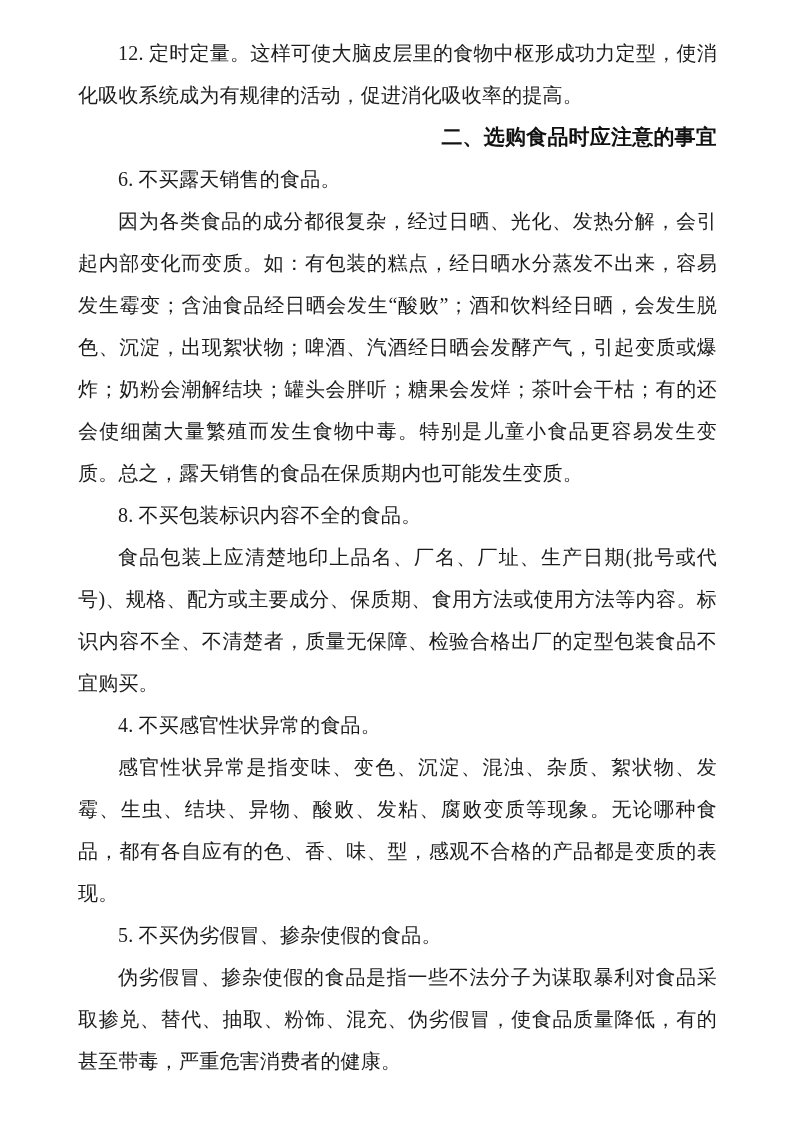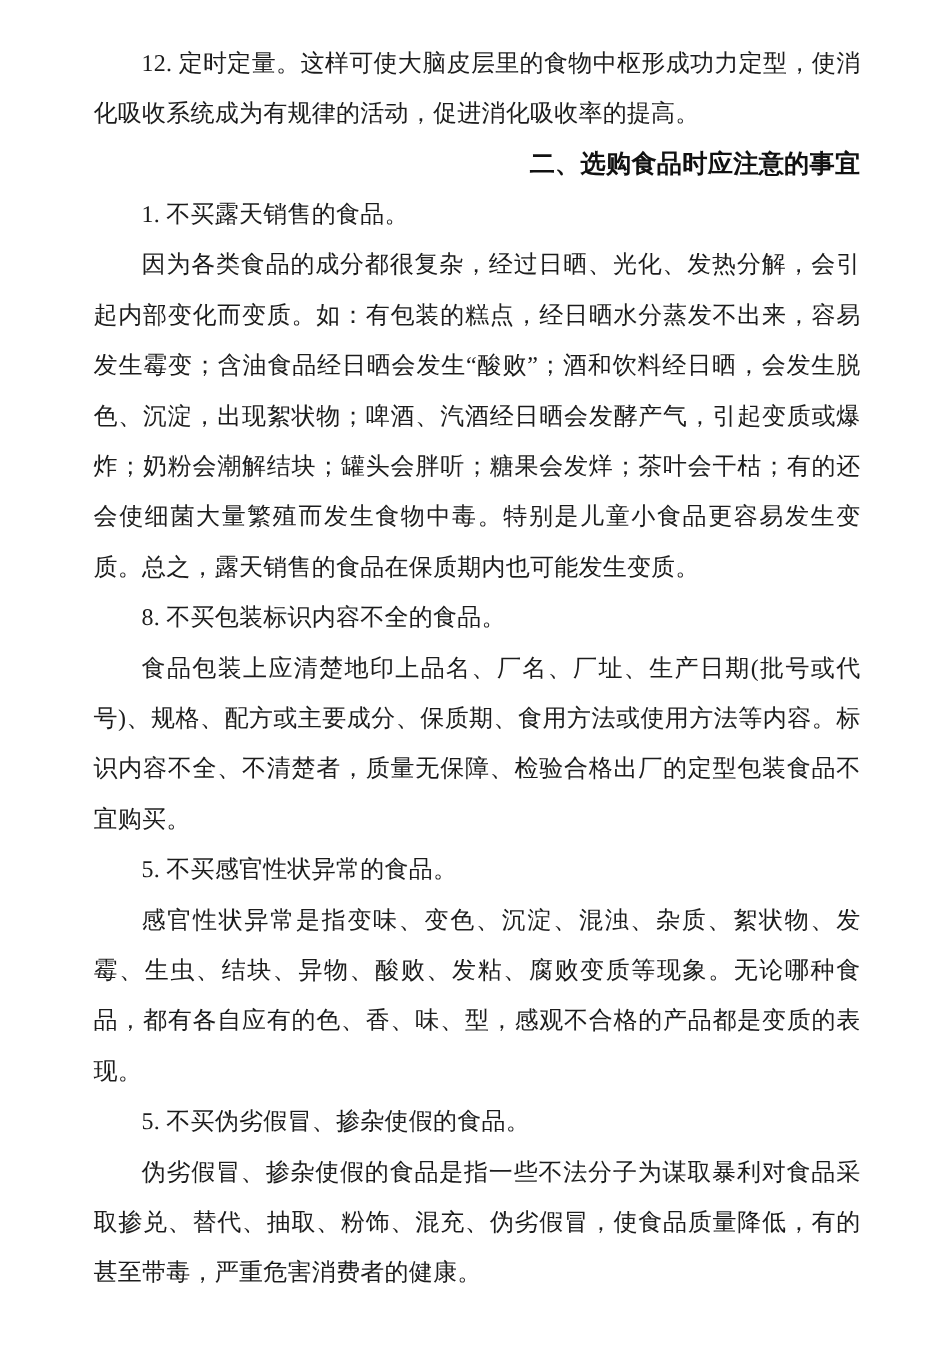--- a/index.html
+++ b/index.html
@@ -43,22 +43,22 @@
     letter-spacing: 0.2px;
   }
 </style>
 </head>
 <body>
 
 <div class="page">
   <div class="doc-content" id="doc-content">
       <p class="body-para">12. 定时定量。这样可使大脑皮层里的食物中枢形成功力定型，使消化吸收系统成为有规律的活动，促进消化吸收率的提高。</p>
       <h2 class="section-heading">二、选购食品时应注意的事宜</h2>
-      <p class="body-para">1. 不买露天销售的食品。</p>
+      <p class="body-para">6. 不买露天销售的食品。</p>
       <p class="body-para">因为各类食品的成分都很复杂，经过日晒、光化、发热分解，会引起内部变化而变质。如：有包装的糕点，经日晒水分蒸发不出来，容易发生霉变；含油食品经日晒会发生“酸败”；酒和饮料经日晒，会发生脱色、沉淀，出现絮状物；啤酒、汽酒经日晒会发酵产气，引起变质或爆炸；奶粉会潮解结块；罐头会胖听；糖果会发烊；茶叶会干枯；有的还会使细菌大量繁殖而发生食物中毒。特别是儿童小食品更容易发生变质。总之，露天销售的食品在保质期内也可能发生变质。</p>
       <p class="body-para">8. 不买包装标识内容不全的食品。</p>
       <p class="body-para">食品包装上应清楚地印上品名、厂名、厂址、生产日期(批号或代号)、规格、配方或主要成分、保质期、食用方法或使用方法等内容。标识内容不全、不清楚者，质量无保障、检验合格出厂的定型包装食品不宜购买。</p>
-      <p class="body-para">5. 不买感官性状异常的食品。</p>
+      <p class="body-para">4. 不买感官性状异常的食品。</p>
       <p class="body-para">感官性状异常是指变味、变色、沉淀、混浊、杂质、絮状物、发霉、生虫、结块、异物、酸败、发粘、腐败变质等现象。无论哪种食品，都有各自应有的色、香、味、型，感观不合格的产品都是变质的表现。</p>
       <p class="body-para">5. 不买伪劣假冒、掺杂使假的食品。</p>
       <p class="body-para">伪劣假冒、掺杂使假的食品是指一些不法分子为谋取暴利对食品采取掺兑、替代、抽取、粉饰、混充、伪劣假冒，使食品质量降低，有的甚至带毒，严重危害消费者的健康。</p>
     </div>
 </div>
 
 </body></html>

